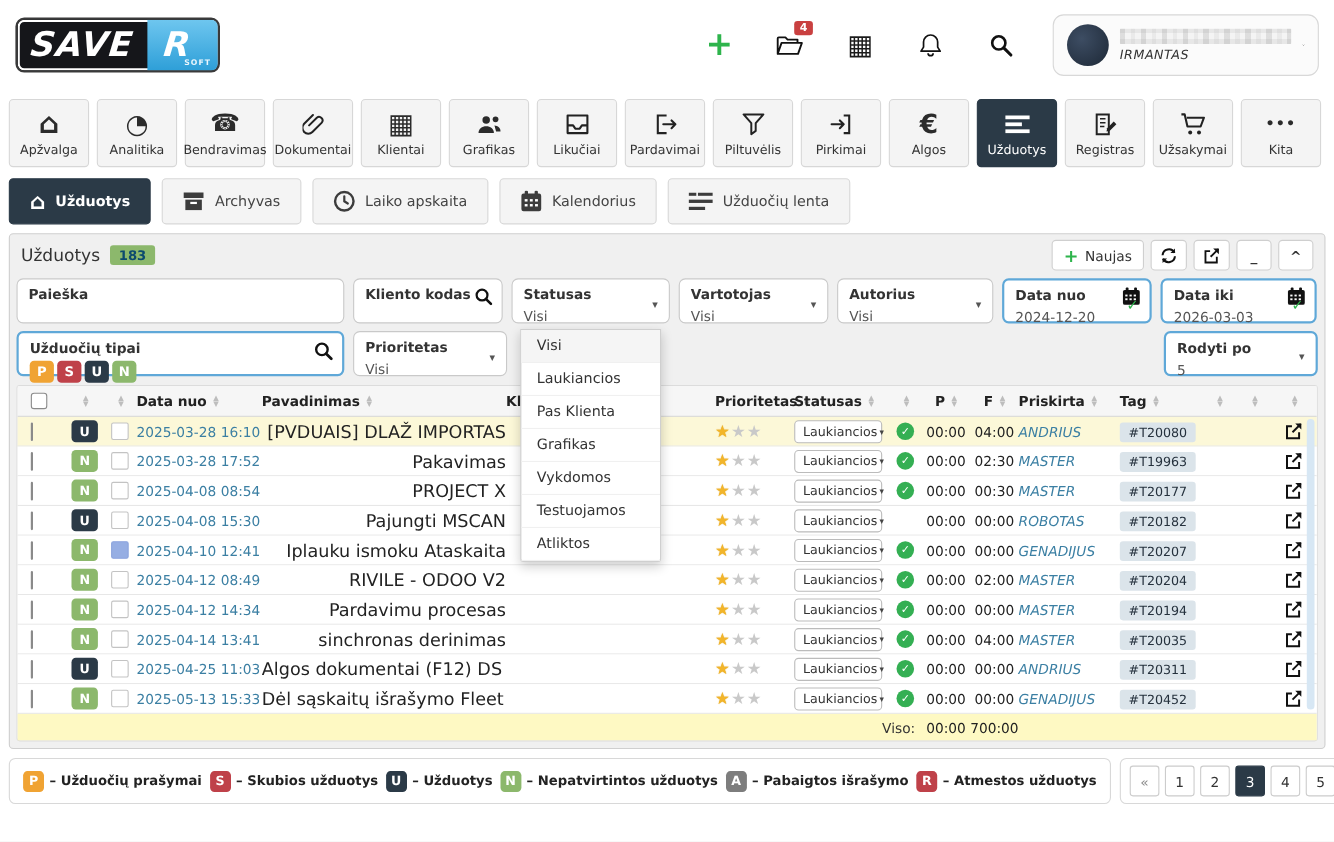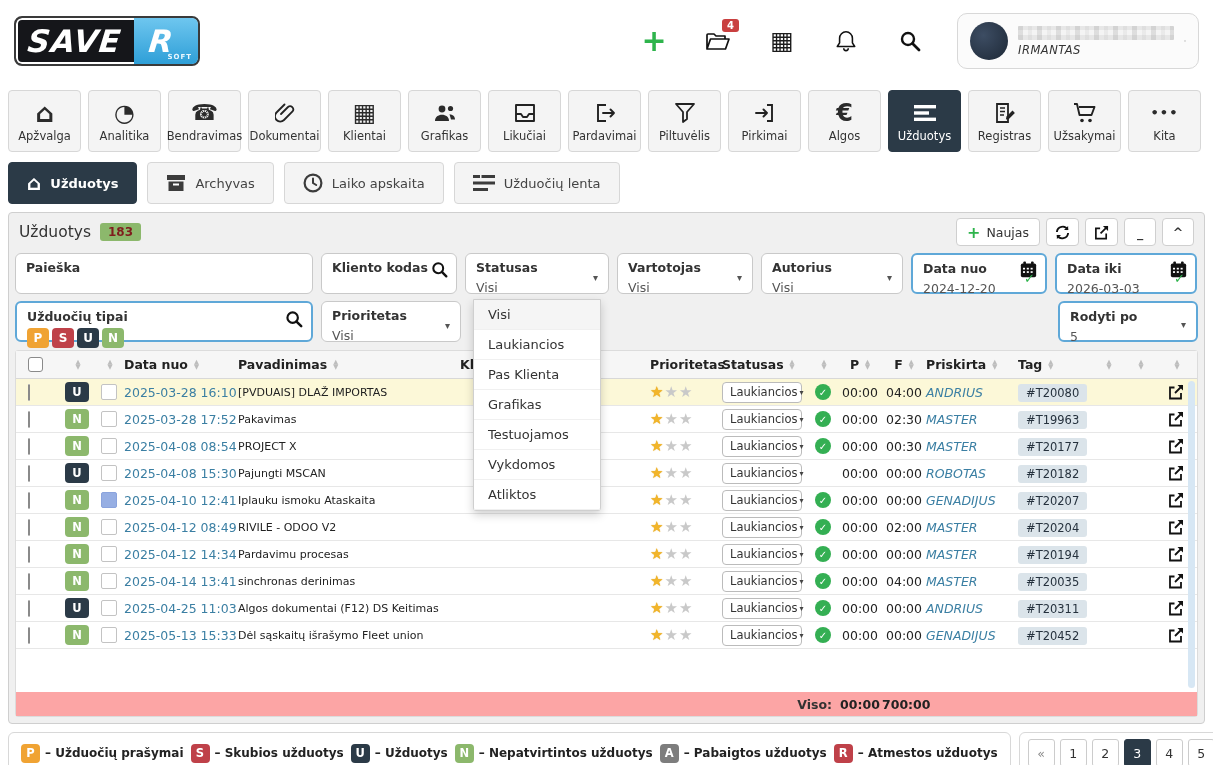--- a/index.html
+++ b/index.html
@@ -46,21 +46,21 @@
   .subnav { display:flex; gap:10px; padding:10px 8px 0 8px; }
   .sbtn { height:42px; background:#f4f4f4; border:1px solid #d7d7d7; border-radius:4px; display:flex; align-items:center;
           gap:9px; padding:0 18px; cursor:pointer; font-size:13px; color:#444;}
   .sbtn .sicon { display:flex; align-items:center; justify-content:center; color:#3c3c3c; font-size:18px;}
   .sbtn.active { background:#2b3a47; border-color:#2b3a47; color:#fff; font-weight:600;}
   .sbtn.active .sicon { color:#fff; }
   
   .panel { margin:8px; background:#f0f0f0; border:1px solid #cfcfcf; border-radius:4px; position:relative; padding:0 6px 6px 6px; }
   .phead { display:flex; align-items:center; height:38px; padding:0 4px; }
   .ptitle { font-size:15.5px; color:#333; }
-  .pcount { margin-left:9px; background:#8cb86c; color:#7f1d1d; font-size:12px; font-weight:600; border-radius:3px; padding:2px 8px;}
+  .pcount { margin-left:9px; background:#8cb86c; color:#0c4a6e; font-size:12px; font-weight:600; border-radius:3px; padding:2px 8px;}
   .pactions { margin-left:auto; display:flex; gap:6px; align-items:center;}
   .abtn { background:#fff; border:1px solid #cfcfcf; border-radius:4px; height:28px; min-width:34px; display:flex; gap:6px;
           align-items:center; justify-content:center; padding:0 10px; font-size:12.5px; color:#333; cursor:pointer; }
   .abtn .plus { color:#2eb44c; font-weight:800; font-size:16px; }
   .abtn.small { min-width:32px; padding:0 8px; font-weight:700; }
   
   .frow { display:flex; gap:8px; margin-top:2px; }
   .fbox { background:#fff; border:1px solid #c9c9c9; border-radius:6px; height:41px; padding:6px 10px; position:relative; cursor:pointer;}
   .fbox .flabel { font-size:12.5px; font-weight:700; color:#333; }
   .fbox .fvalue { font-size:12.5px; color:#555; margin-top:5px; }
@@ -86,38 +86,38 @@
   .thead .hcell { display:flex; align-items:center; gap:4px; }
   .sort { display:inline-flex; flex-direction:column; line-height:5px; font-size:6.5px; color:#bdbdbd; margin-left:2px;}
   .sort::before { content:"▲"; } .sort::after { content:"▼"; }
   .tr { height:27px; border-bottom:1px solid #e7e7e7; background:#fff; font-size:12.5px;}
   .tr.hl { background:#fcf8d8; }
   .cb { width:15px; height:15px; border:1.5px solid #8a8a8a; border-radius:3px; background:#fff; margin-left:12px; cursor:pointer;}
   .tbadge { width:24px; height:20px; border-radius:4px; color:#fff; font-size:11.5px; font-weight:700; display:flex; align-items:center; justify-content:center; margin:0 auto;}
   .colbox { width:16px; height:16px; border:1px solid #c3c3c3; border-radius:2px; background:#fff; margin:0 auto; cursor:pointer;}
   .colbox.blue { background:#96aee3; border-color:#8aa3dd; }
   .datelink { color:#3b7fa3; text-decoration:none; cursor:pointer; }
-  .ttitle { color:#222; font-size:11px; white-space:nowrap; overflow:hidden; }
+  .ttitle { color:#222; font-size:16px; white-space:nowrap; overflow:hidden;text-align:right; }
   .credact { height:15px; width:165px; }
   .tr:nth-child(odd) .credact { width:140px; }
   .tr:nth-child(3n) .credact { width:178px; }
   .stars { display:flex; gap:1px; font-size:15px; color:#c9c9c9; cursor:pointer;}
   .stars .on { color:#f2b52a; text-shadow:0 0 1px #d89b14; }
   .sel { border:1px solid #bbb; border-radius:4px; background:#fff; height:21px; display:inline-flex; align-items:center;
          padding:0 4px 0 7px; font-size:11.5px; color:#333; gap:2px; cursor:pointer; width:80px; justify-content:space-between;}
   .sel .scaret { font-size:8px; color:#444; }
   .chk { width:16px; height:16px; border-radius:50%; background:#34af53; color:#fff; font-size:10px; font-weight:700;
          display:flex; align-items:center; justify-content:center; margin:0 auto;}
   .chk::before { content:"✓"; }
   .chk.none { visibility:hidden; }
   .tnum { text-align:center; color:#222; }
   .assigned { color:#3b7fa3; text-decoration:none; cursor:pointer; font-size:12.5px;font-style:italic;}
   .tag { background:#dbe4ea; border-radius:3px; padding:2px 8px; font-size:11.5px; color:#25313d; }
   .extlink { display:flex; justify-content:center; cursor:pointer; }
-  .tfoot { height:24px; background:#fca5a5; font-weight:700; font-size:12.5px;margin-top:43px; }
+  .tfoot { height:24px; background:#fef9c3; font-weight:400; font-size:12.5px; }
   .tfoot .vlabel { grid-column:1 / 10; text-align:right; padding-right:6px; }
   .scrollstrip { position:absolute; right:2px; top:30px; bottom:28px; width:7px; background:#d7e7f4; border-radius:4px; cursor:pointer;}
   
   .sdrop { position:absolute; left:464px; top:86px; width:128px; background:#fff; border:1px solid #cfcfcf;
            box-shadow:0 4px 10px rgba(0,0,0,.18); z-index:50; border-radius:0 0 3px 3px; }
   .sdrop .opt { padding:7px 14px; font-size:13px; color:#333; border-bottom:1px solid #f0f0f0; cursor:pointer; white-space:nowrap;}
   .sdrop .opt:first-child { background:#f5f5f5; }
   
   .bottombar { display:flex; gap:8px; margin:6px 8px 0 8px; align-items:stretch; }
   .legend { flex:0 0 849px; background:#fff; border:1px solid #d8d8d8; border-radius:6px; display:flex; align-items:center;
@@ -306,20 +306,38 @@
     <span class="sicon">
       <svg width="20" height="20" viewBox="0 0 20 20">
           <circle cx="10" cy="10" r="8.4" fill="none" stroke="#3c3c3c" stroke-width="2.2"></circle>
           <path d="M10 5.5V10l3.2 2" fill="none" stroke="#3c3c3c" stroke-width="2" stroke-linecap="round"></path>
         </svg>
       </span>
     <span>Laiko apskaita</span>
     </div>
   <div class="sbtn">
     <span class="sicon">
+      <svg width="20" height="20" viewBox="0 0 20 20">
+          <rect x="1" y="3" width="18" height="16" rx="2" fill="#3c3c3c"></rect>
+          <rect x="4" y="0.5" width="3" height="5" rx="1" fill="#3c3c3c"></rect>
+          <rect x="13" y="0.5" width="3" height="5" rx="1" fill="#3c3c3c"></rect>
+          <g fill="#fff">
+            <rect x="4" y="8" width="2.6" height="2.2"></rect>
+            <rect x="8.7" y="8" width="2.6" height="2.2"></rect>
+            <rect x="13.4" y="8" width="2.6" height="2.2"></rect>
+            <rect x="4" y="12.5" width="2.6" height="2.2"></rect>
+            <rect x="8.7" y="12.5" width="2.6" height="2.2"></rect>
+            <rect x="13.4" y="12.5" width="2.6" height="2.2"></rect>
+          </g>
+        </svg>
+      </span>
+    <span>Kalendorius</span>
+    </div>
+  <div class="sbtn">
+    <span class="sicon">
       <svg width="22" height="16" viewBox="0 0 22 16">
           <rect x="0" y="0" width="7" height="3" fill="#3c3c3c"></rect>
           <rect x="8.5" y="0" width="13.5" height="3" fill="#3c3c3c"></rect>
           <rect x="0" y="6.5" width="22" height="3" fill="#3c3c3c"></rect>
           <rect x="0" y="13" width="15" height="3" fill="#3c3c3c"></rect>
         </svg>
       </span>
     <span>Užduočių lenta</span>
     </div>
 </div>
@@ -446,22 +464,22 @@
       <div class="fvalue">5</div>
       <span class="caret">▾</span>
       </div>
   </div>
 
   <div class="sdrop">
     <div class="opt">Visi</div>
     <div class="opt">Laukiancios</div>
     <div class="opt">Pas Klienta</div>
     <div class="opt">Grafikas</div>
+    <div class="opt">Vykdomos</div>
     <div class="opt">Testuojamos</div>
-    <div class="opt">Vykdomos</div>
     <div class="opt">Atliktos</div>
   </div>
 
   <div class="tablebox">
     <div class="thead">
       <span class="hcell">
           <span class="cb"></span>
         </span>
       <span class="hcell" style="justify-content:center">
           <span class="sort"></span>
@@ -881,21 +899,21 @@
     <span class="litem">
         <span class="lb" data-type="U">U</span>
         <span class="ltext">– Užduotys</span>
       </span>
     <span class="litem">
         <span class="lb" data-type="N">N</span>
         <span class="ltext">– Nepatvirtintos užduotys</span>
       </span>
     <span class="litem">
         <span class="lb" data-type="A">A</span>
-        <span class="ltext">– Pabaigtos užduotys</span>
+        <span class="ltext">– Pabaigtos išrašymo</span>
       </span>
     <span class="litem">
         <span class="lb" data-type="R">R</span>
         <span class="ltext">– Atmestos užduotys</span>
       </span>
   </div>
   <div class="pag">
     <span class="pbtn muted">«</span>
     <span class="pbtn">1</span>
     <span class="pbtn">2</span>

